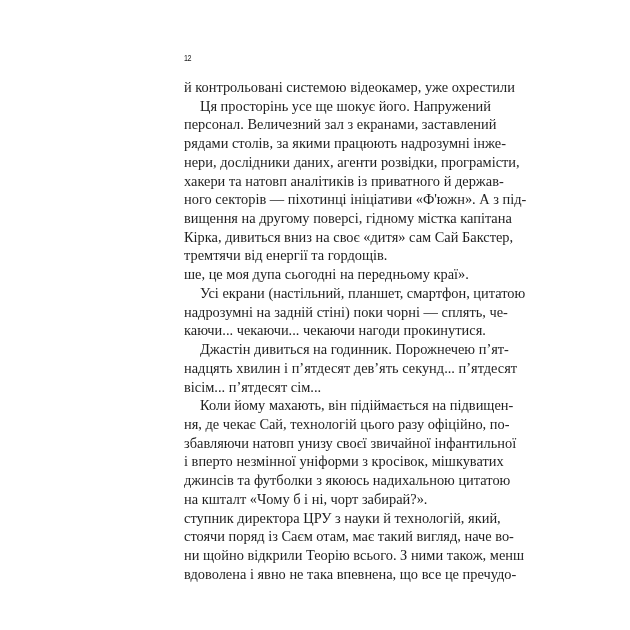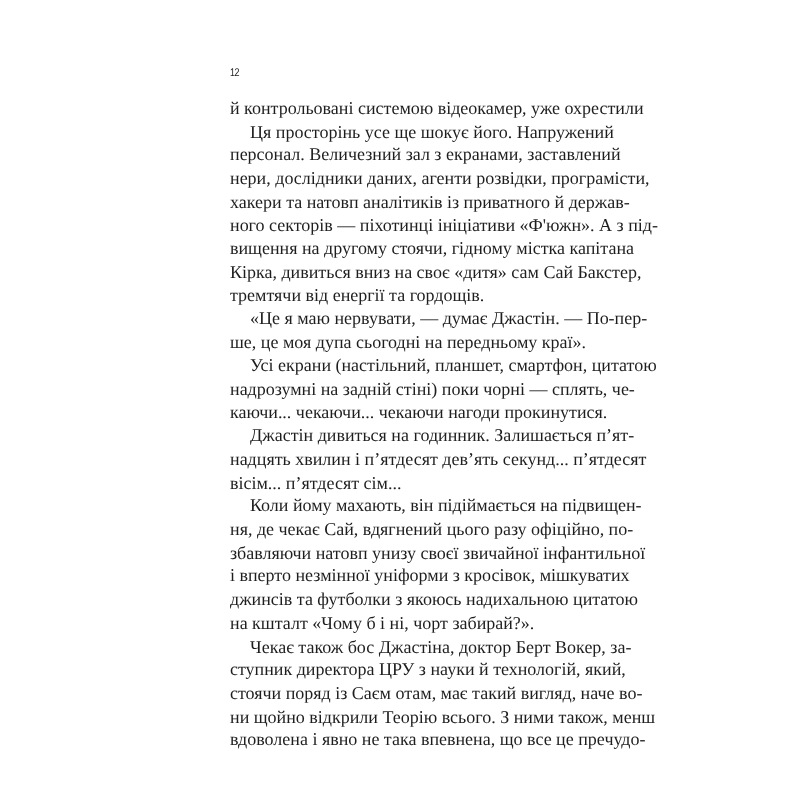--- a/index.html
+++ b/index.html
@@ -20,39 +20,38 @@
 </style>
 </head>
 <body>
 
 <div>
   <div class="page-number">12</div>
   <div class="text-block" id="text-block">
       <span class="line">й контрольовані системою відеокамер, уже охрестили</span>
       <span class="line indent">Ця просторінь усе ще шокує його. Напружений</span>
       <span class="line">персонал. Величезний зал з екранами, заставлений</span>
+      <span class="line">рядами столів, за якими працюють надрозумні інже-</span>
       <span class="line">нери, дослідники даних, агенти розвідки, програмісти,</span>
       <span class="line">хакери та натовп аналітиків із приватного й держав-</span>
       <span class="line">ного секторів — піхотинці ініціативи «Ф'южн». А з під-</span>
-      <span class="line">вищення на другому стоячи, гідному містка капітана</span>
+      <span class="line">вищення на другому поверсі, гідному містка капітана</span>
       <span class="line">Кірка, дивиться вниз на своє «дитя» сам Сай Бакстер,</span>
       <span class="line last">тремтячи від енергії та гордощів.</span>
-      <span class="line indent">«Це я маю нервувати, — думає Джастін. — По-пер-</span>
       <span class="line last">ше, це моя дупа сьогодні на передньому краї».</span>
       <span class="line indent">Усі екрани (настільний, планшет, смартфон, цитатою</span>
       <span class="line">надрозумні на задній стіні) поки чорні — сплять, че-</span>
       <span class="line last">каючи... чекаючи... чекаючи нагоди прокинутися.</span>
-      <span class="line indent">Джастін дивиться на годинник. Залишається п’ят-</span>
+      <span class="line indent">Джастін дивиться на годинник. Порожнечею п’ят-</span>
       <span class="line">надцять хвилин і п’ятдесят дев’ять секунд... п’ятдесят</span>
       <span class="line last">вісім... п’ятдесят сім...</span>
       <span class="line indent">Коли йому махають, він підіймається на підвищен-</span>
-      <span class="line">ня, де чекає Сай, вдягнений цього разу офіційно, по-</span>
+      <span class="line">ня, де чекає Сай, технологій цього разу офіційно, по-</span>
       <span class="line">збавляючи натовп унизу своєї звичайної інфантильної</span>
       <span class="line">і вперто незмінної уніформи з кросівок, мішкуватих</span>
       <span class="line">джинсів та футболки з якоюсь надихальною цитатою</span>
       <span class="line last">на кшталт «Чому б і ні, чорт забирай?».</span>
-      <span class="line indent">Чекає також бос Джастіна, доктор Берт Вокер, за-</span>
       <span class="line">ступник директора ЦРУ з науки й технологій, який,</span>
       <span class="line">стоячи поряд із Саєм отам, має такий вигляд, наче во-</span>
       <span class="line">ни щойно відкрили Теорію всього. З ними також, менш</span>
       <span class="line">вдоволена і явно не така впевнена, що все це пречудо-</span>
     </div>
 </div>
 
 </body></html>

